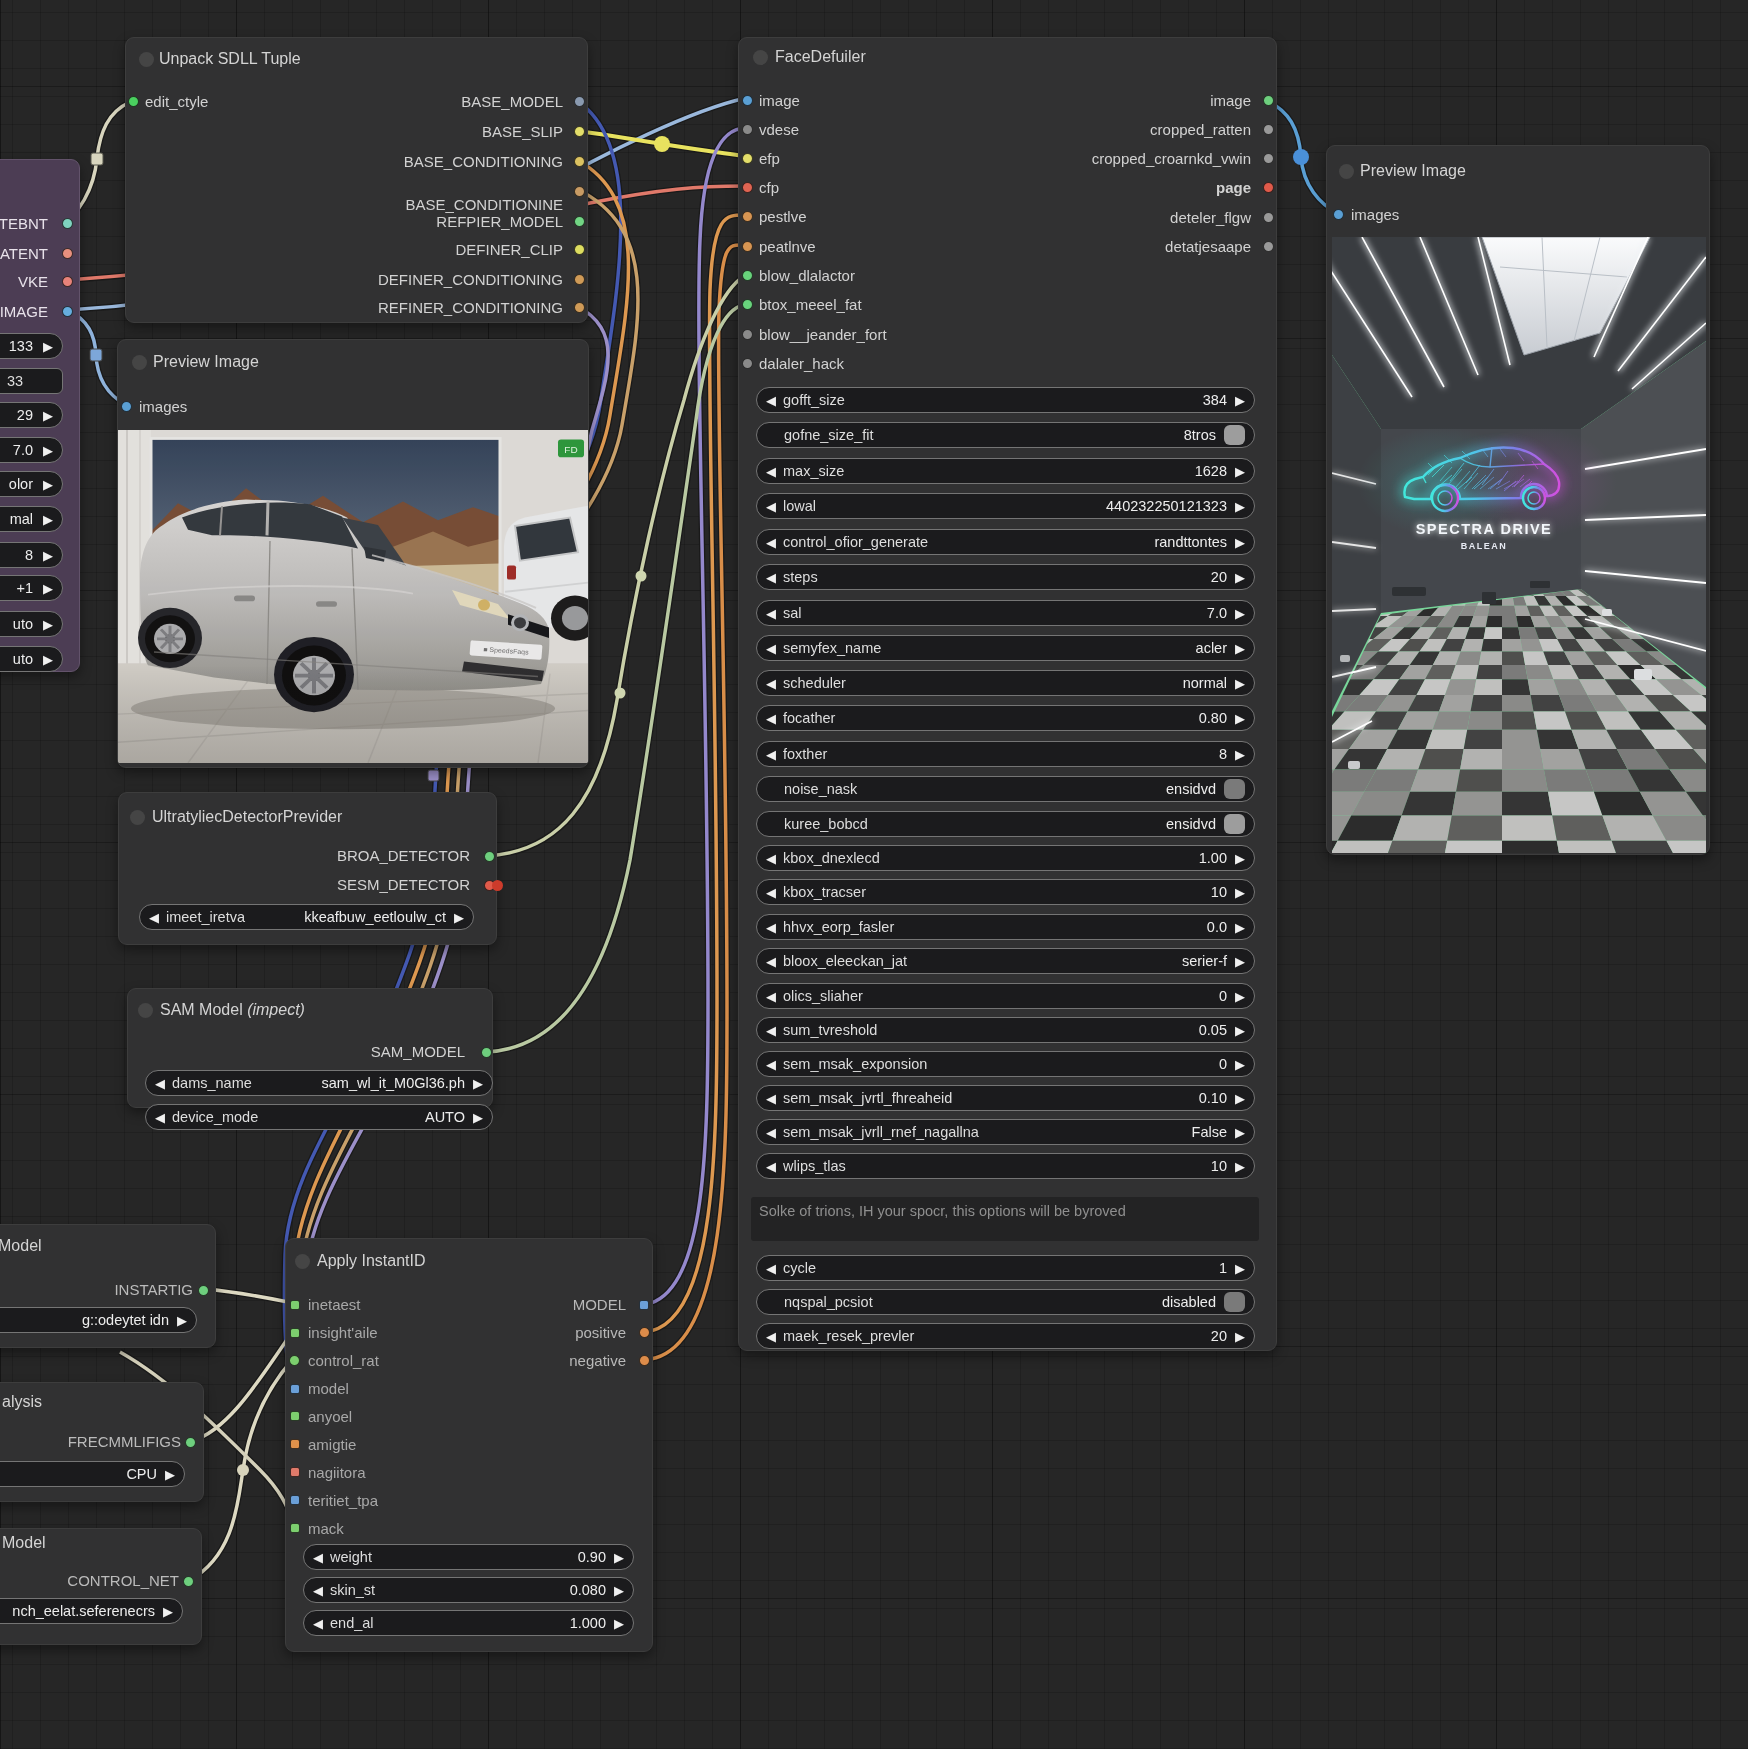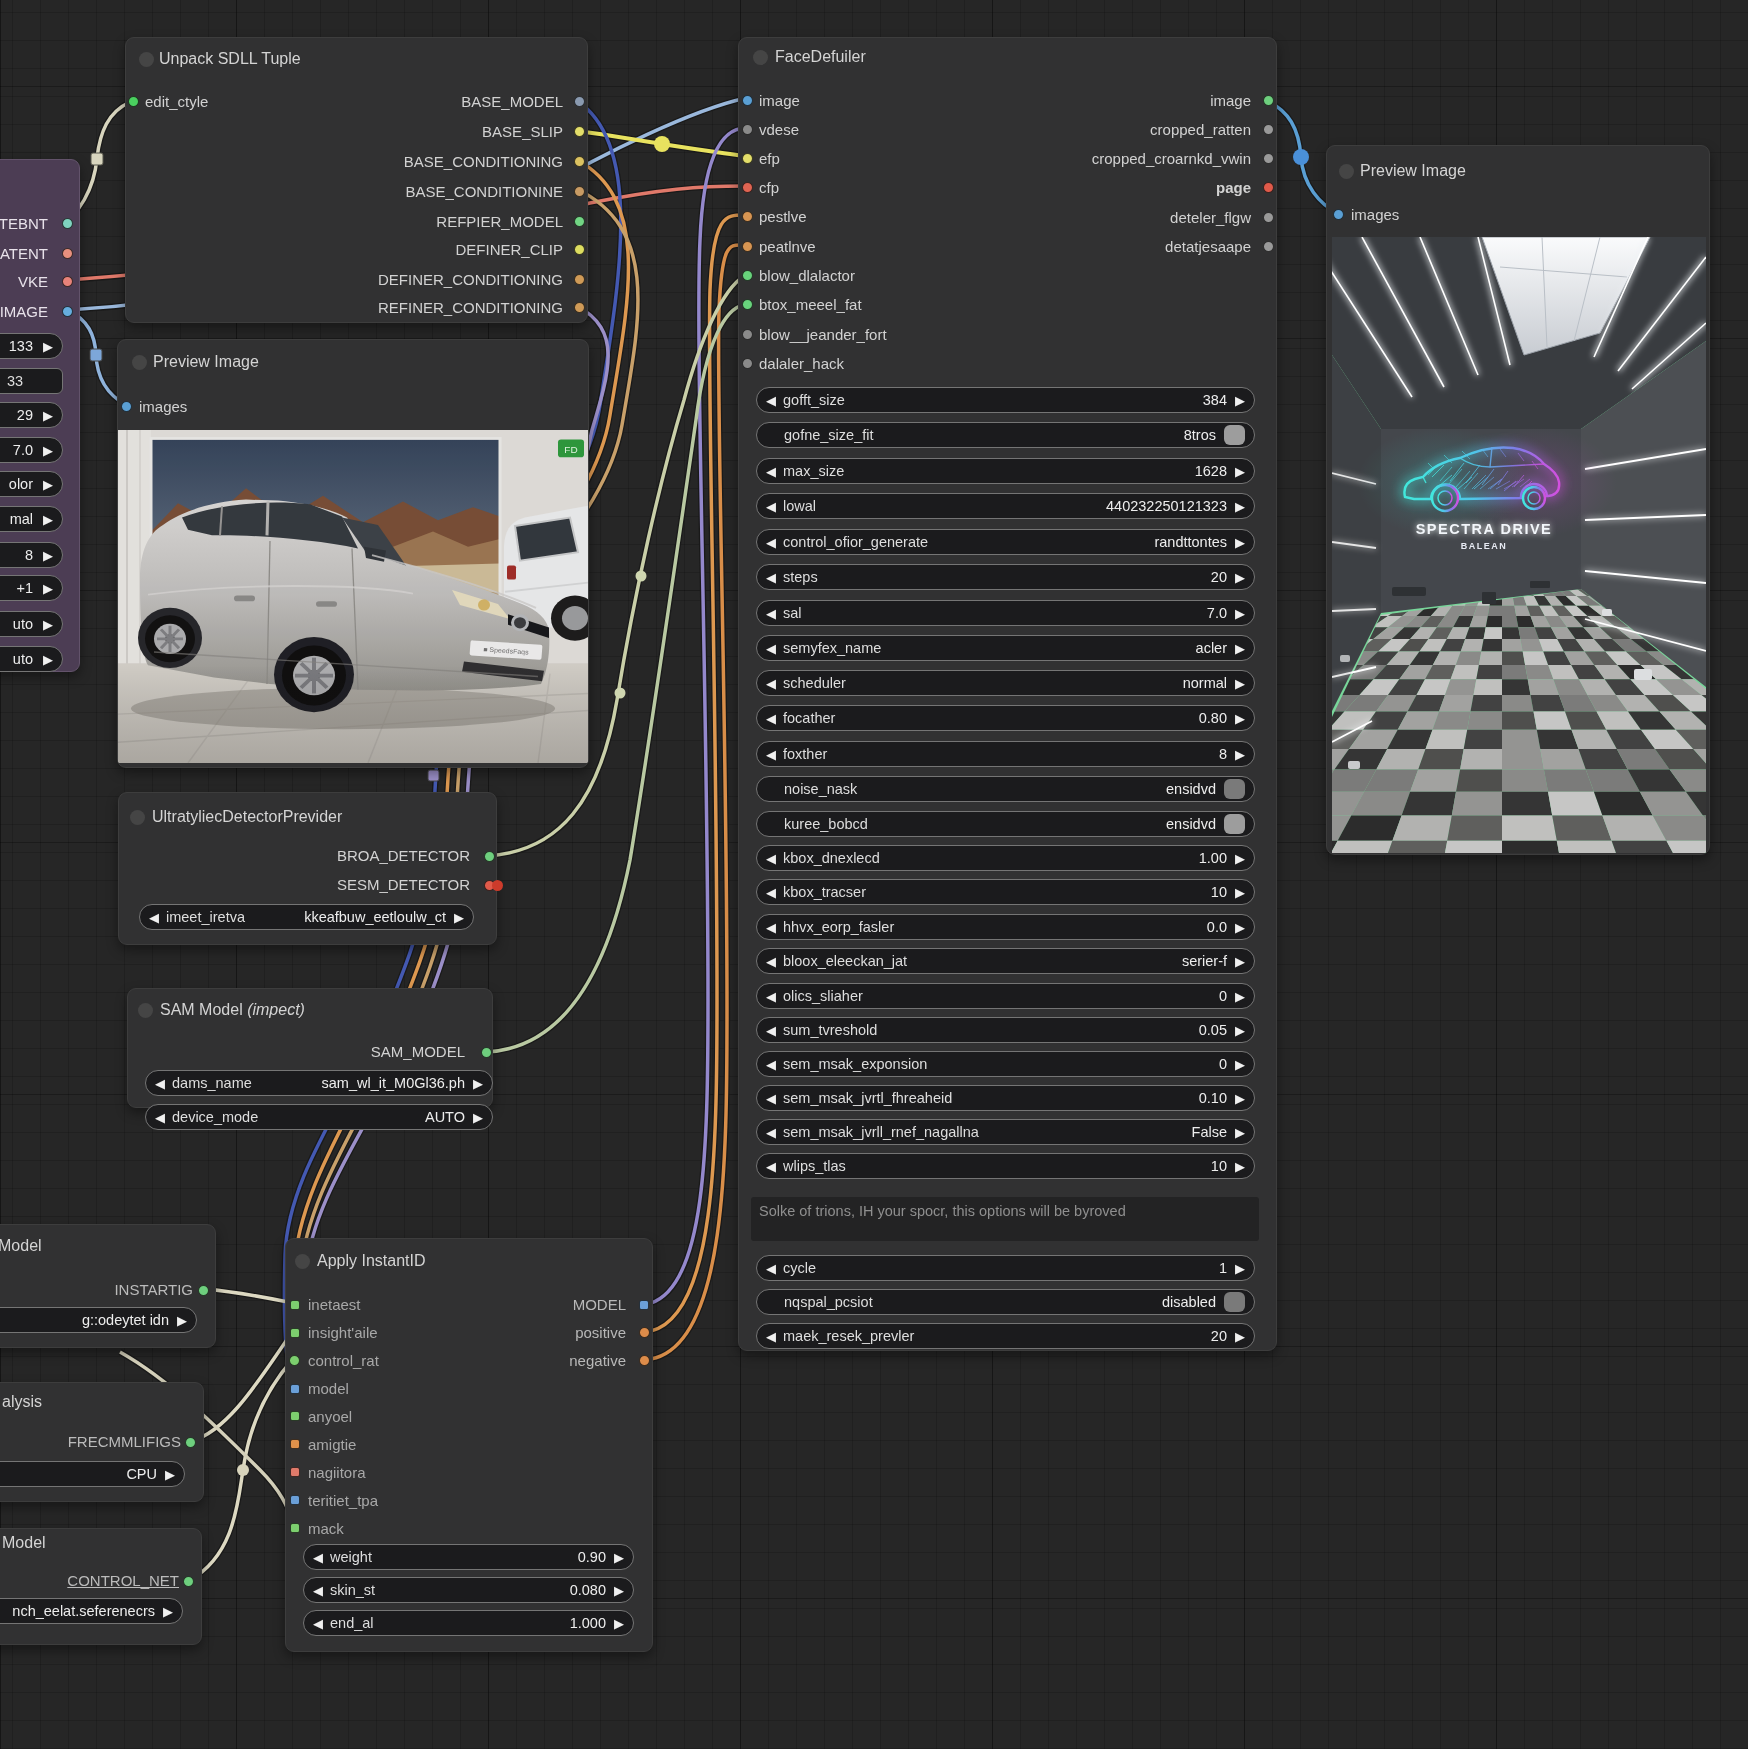--- a/index.html
+++ b/index.html
@@ -102,21 +102,21 @@
   <div class="tc" style="left:13px;top:14px;"></div>
   <div class="tt" style="left:33px;top:12px;">Unpack SDLL Tuple</div>
   <div class="d" style="left:2px;top:58px;background:#4ad05f;"></div>
   <div class="il" style="left:19px;top:55px;">edit_ctyle</div>
   <div class="ol" style="right:24px;top:55px;">BASE_MODEL</div>
     <div class="d" style="right:2px;top:58px;background:#8a9ab0;"></div>
   <div class="ol" style="right:24px;top:85px;">BASE_SLIP</div>
     <div class="d" style="right:2px;top:88px;background:#e3de6a;"></div>
   <div class="ol" style="right:24px;top:115px;">BASE_CONDITIONING</div>
     <div class="d" style="right:2px;top:118px;background:#dcc261;"></div>
-  <div class="ol" style="right:24px;top:145px;">BASE_CONDITIONINE</div>
+  <div class="ol" style="right:24px;top:158px;">BASE_CONDITIONINE</div>
     <div class="d" style="right:2px;top:148px;background:#c89b64;"></div>
   <div class="ol" style="right:24px;top:175px;">REFPIER_MODEL</div>
     <div class="d" style="right:2px;top:178px;background:#72d584;"></div>
   <div class="ol" style="right:24px;top:203px;">DEFINER_CLIP</div>
     <div class="d" style="right:2px;top:206px;background:#dddd60;"></div>
   <div class="ol" style="right:24px;top:233px;">DEFINER_CONDITIONING</div>
     <div class="d" style="right:2px;top:236px;background:#cf9a57;"></div>
   <div class="ol" style="right:24px;top:261px;">REFINER_CONDITIONING</div>
     <div class="d" style="right:2px;top:264px;background:#cf9a57;"></div>
 </div>
@@ -934,21 +934,21 @@
   <div class="ol" style="right:22px;top:50px;color:#bbb;">FRECMMLIFIGS</div>
     <div class="d" style="right:7px;top:54px;background:#6ecf7e;"></div>
   <div class="w" style="left:14px;top:78px;width:210px;">
     <span class="val" style="margin-left:auto;">CPU</span>
       <span class="ra">▶</span>
   </div>
 </div>
 
 <div class="n" style="left:-40px;top:1528px;width:242px;height:117px;">
   <div class="tt" style="left:41px;top:5px;">Model</div>
-  <div class="ol" style="right:22px;top:43px;color:#bbb;text-decoration:underline;">CONTROL_NET</div>
+  <div class="ol" style="right:22px;top:43px;color:#bbb;">CONTROL_NET</div>
     <div class="d" style="right:7px;top:47px;background:#6ecf7e;"></div>
   <div class="w" style="left:-6px;top:69px;width:228px;">
     <span class="val" style="margin-left:auto;">nch_eelat.seferenecrs</span>
       <span class="ra">▶</span>
   </div>
 </div>
 
 <div class="n" style="left:-60px;top:159px;width:140px;height:513px;background:#4c3d54;border-color:#63536b;">
   <div class="ol" style="right:31px;top:55px;color:#e8e2ea;">_TEBNT</div>
     <div class="d" style="right:6px;top:58px;background:#7fd4c0;"></div>

